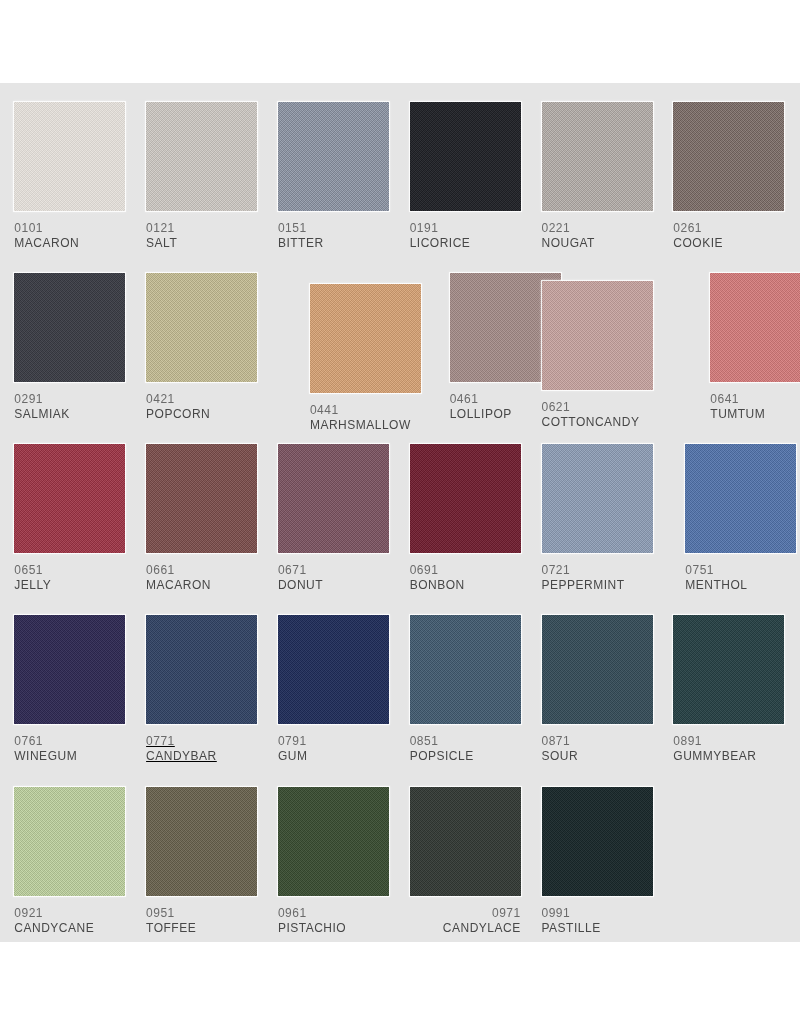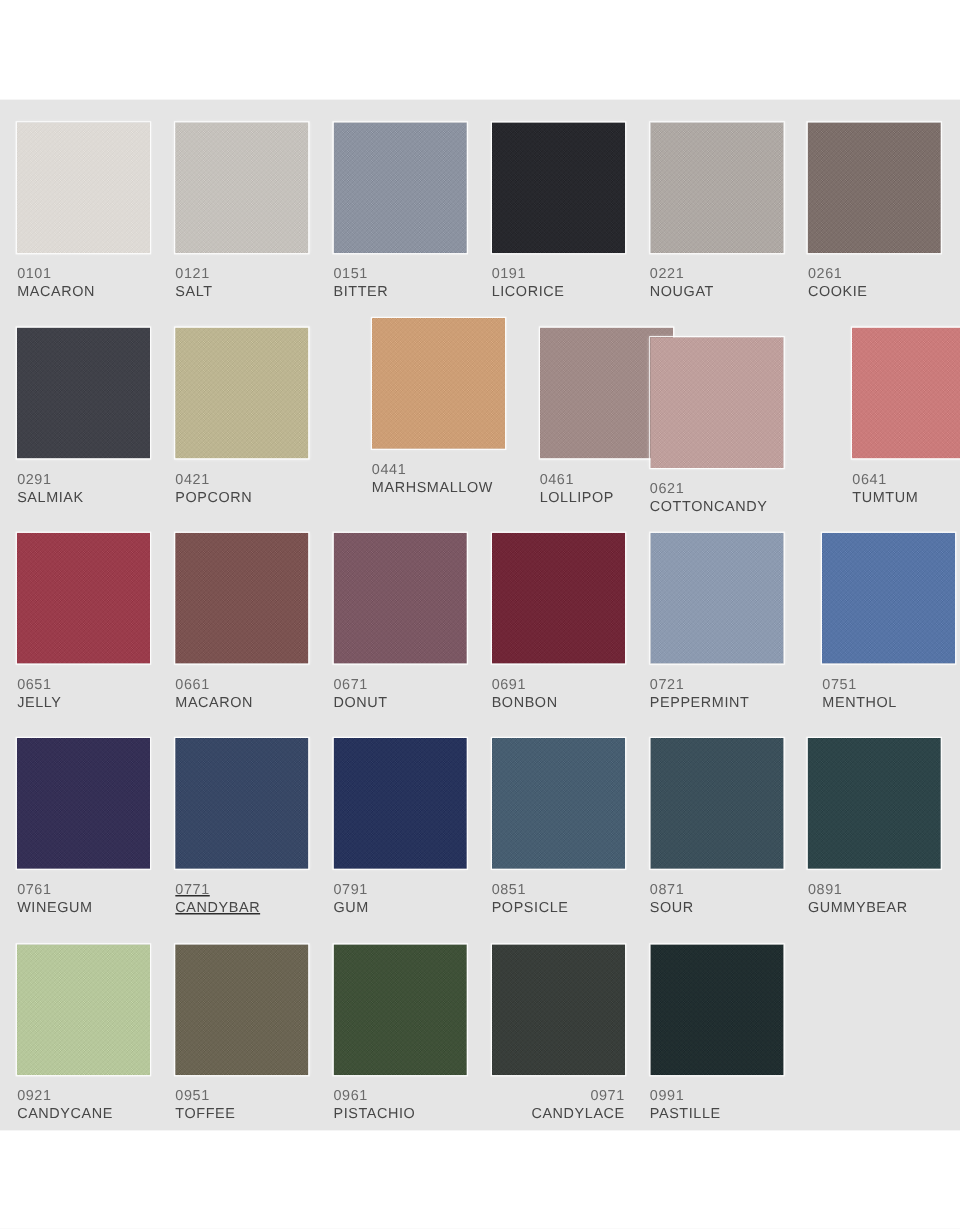--- a/index.html
+++ b/index.html
@@ -258,21 +258,21 @@
                 <rect x="2" y="3" width="1" height="1" fill="#aaa37f" fill-opacity="1"></rect>
                 <rect x="3" y="3" width="1" height="1" fill="#cec7a3" fill-opacity="1"></rect>
               </pattern>
             </defs>
             <rect width="111" height="109" fill="url(#weave7)"></rect>
           </svg>
         </div>
         <div class="code">0421</div>
         <div class="nm">POPCORN</div>
       </div>
-      <div class="cell" style="left: 277.9px; top: 182px; padding-left: 32px;">
+      <div class="cell" style="left: 277.9px; top: 201px; padding-left: 32px;">
         <div class="swwrap">
           <svg class="sw" width="111" height="109">
             <defs>
               <pattern id="weave8" width="4" height="4" patternUnits="userSpaceOnUse">
                 <rect width="4" height="4" fill="#cd9e75"></rect>
                 <rect x="0" y="0" width="1" height="1" fill="#ddae85" fill-opacity="1"></rect>
                 <rect x="1" y="0" width="1" height="1" fill="#bd8e65" fill-opacity="1"></rect>
                 <rect x="2" y="0" width="1" height="1" fill="#ddae85" fill-opacity="0.55"></rect>
                 <rect x="3" y="0" width="1" height="1" fill="#bd8e65" fill-opacity="0.55"></rect>
                 <rect x="0" y="1" width="1" height="1" fill="#bd8e65" fill-opacity="1"></rect>

